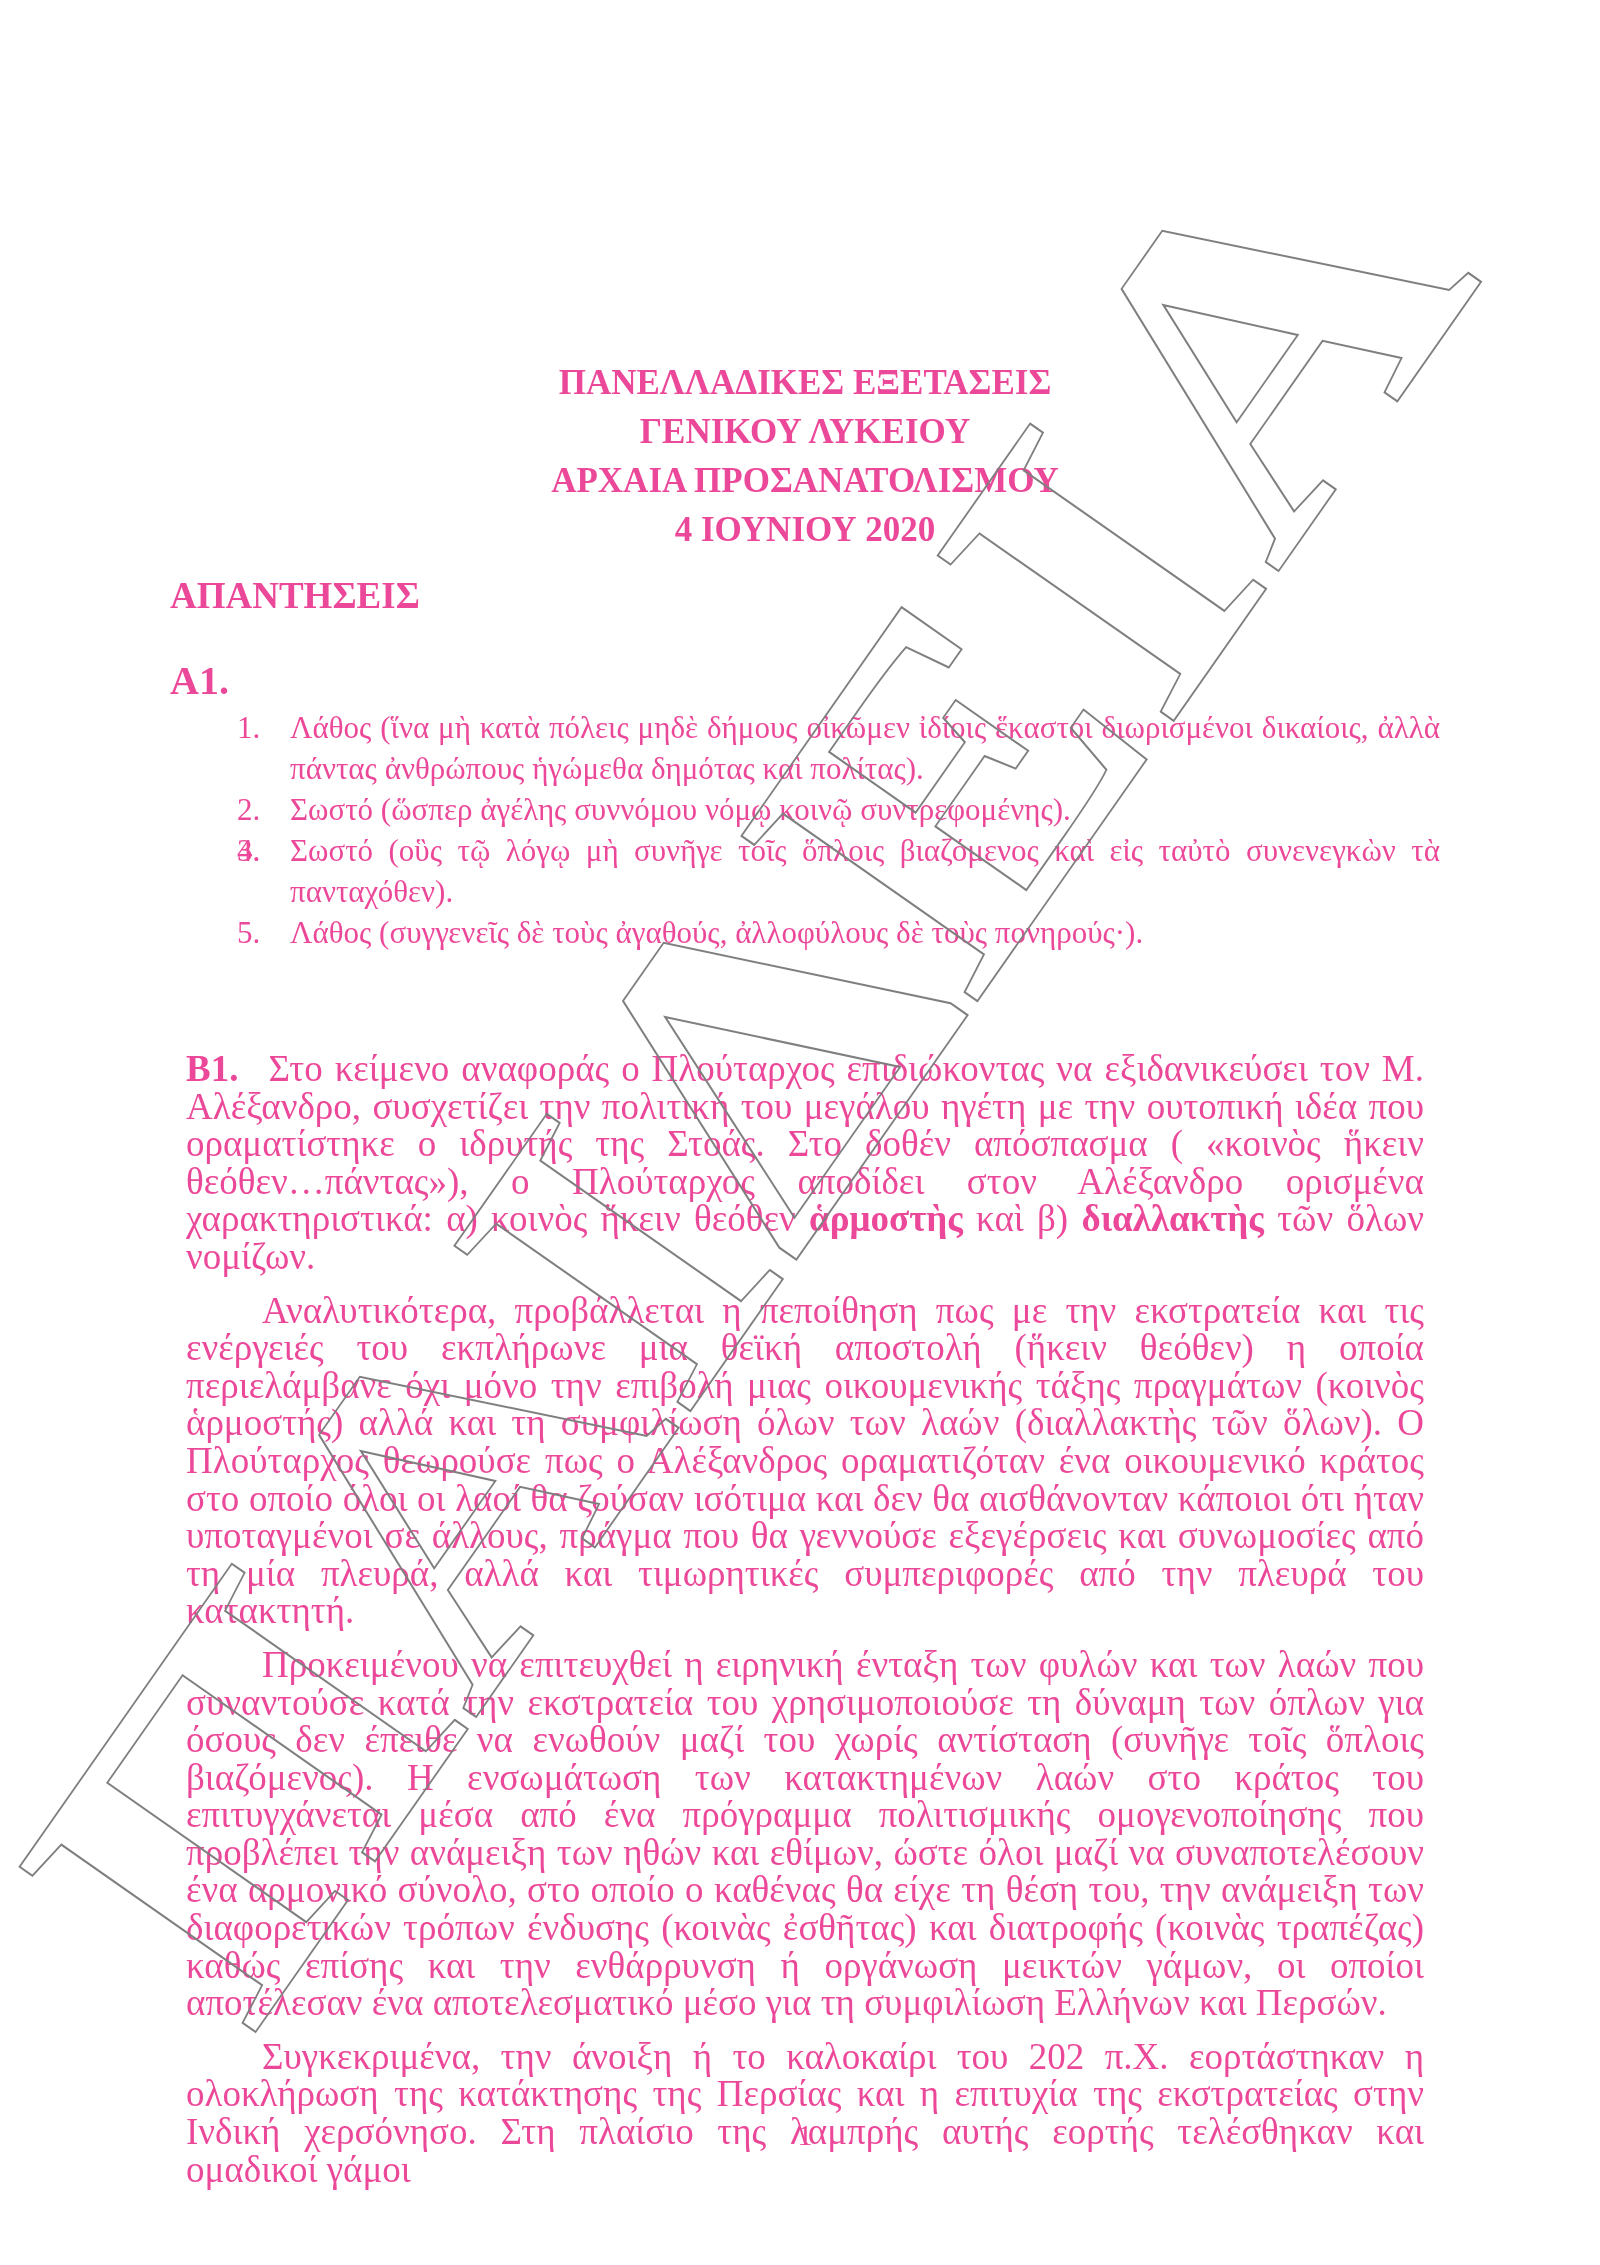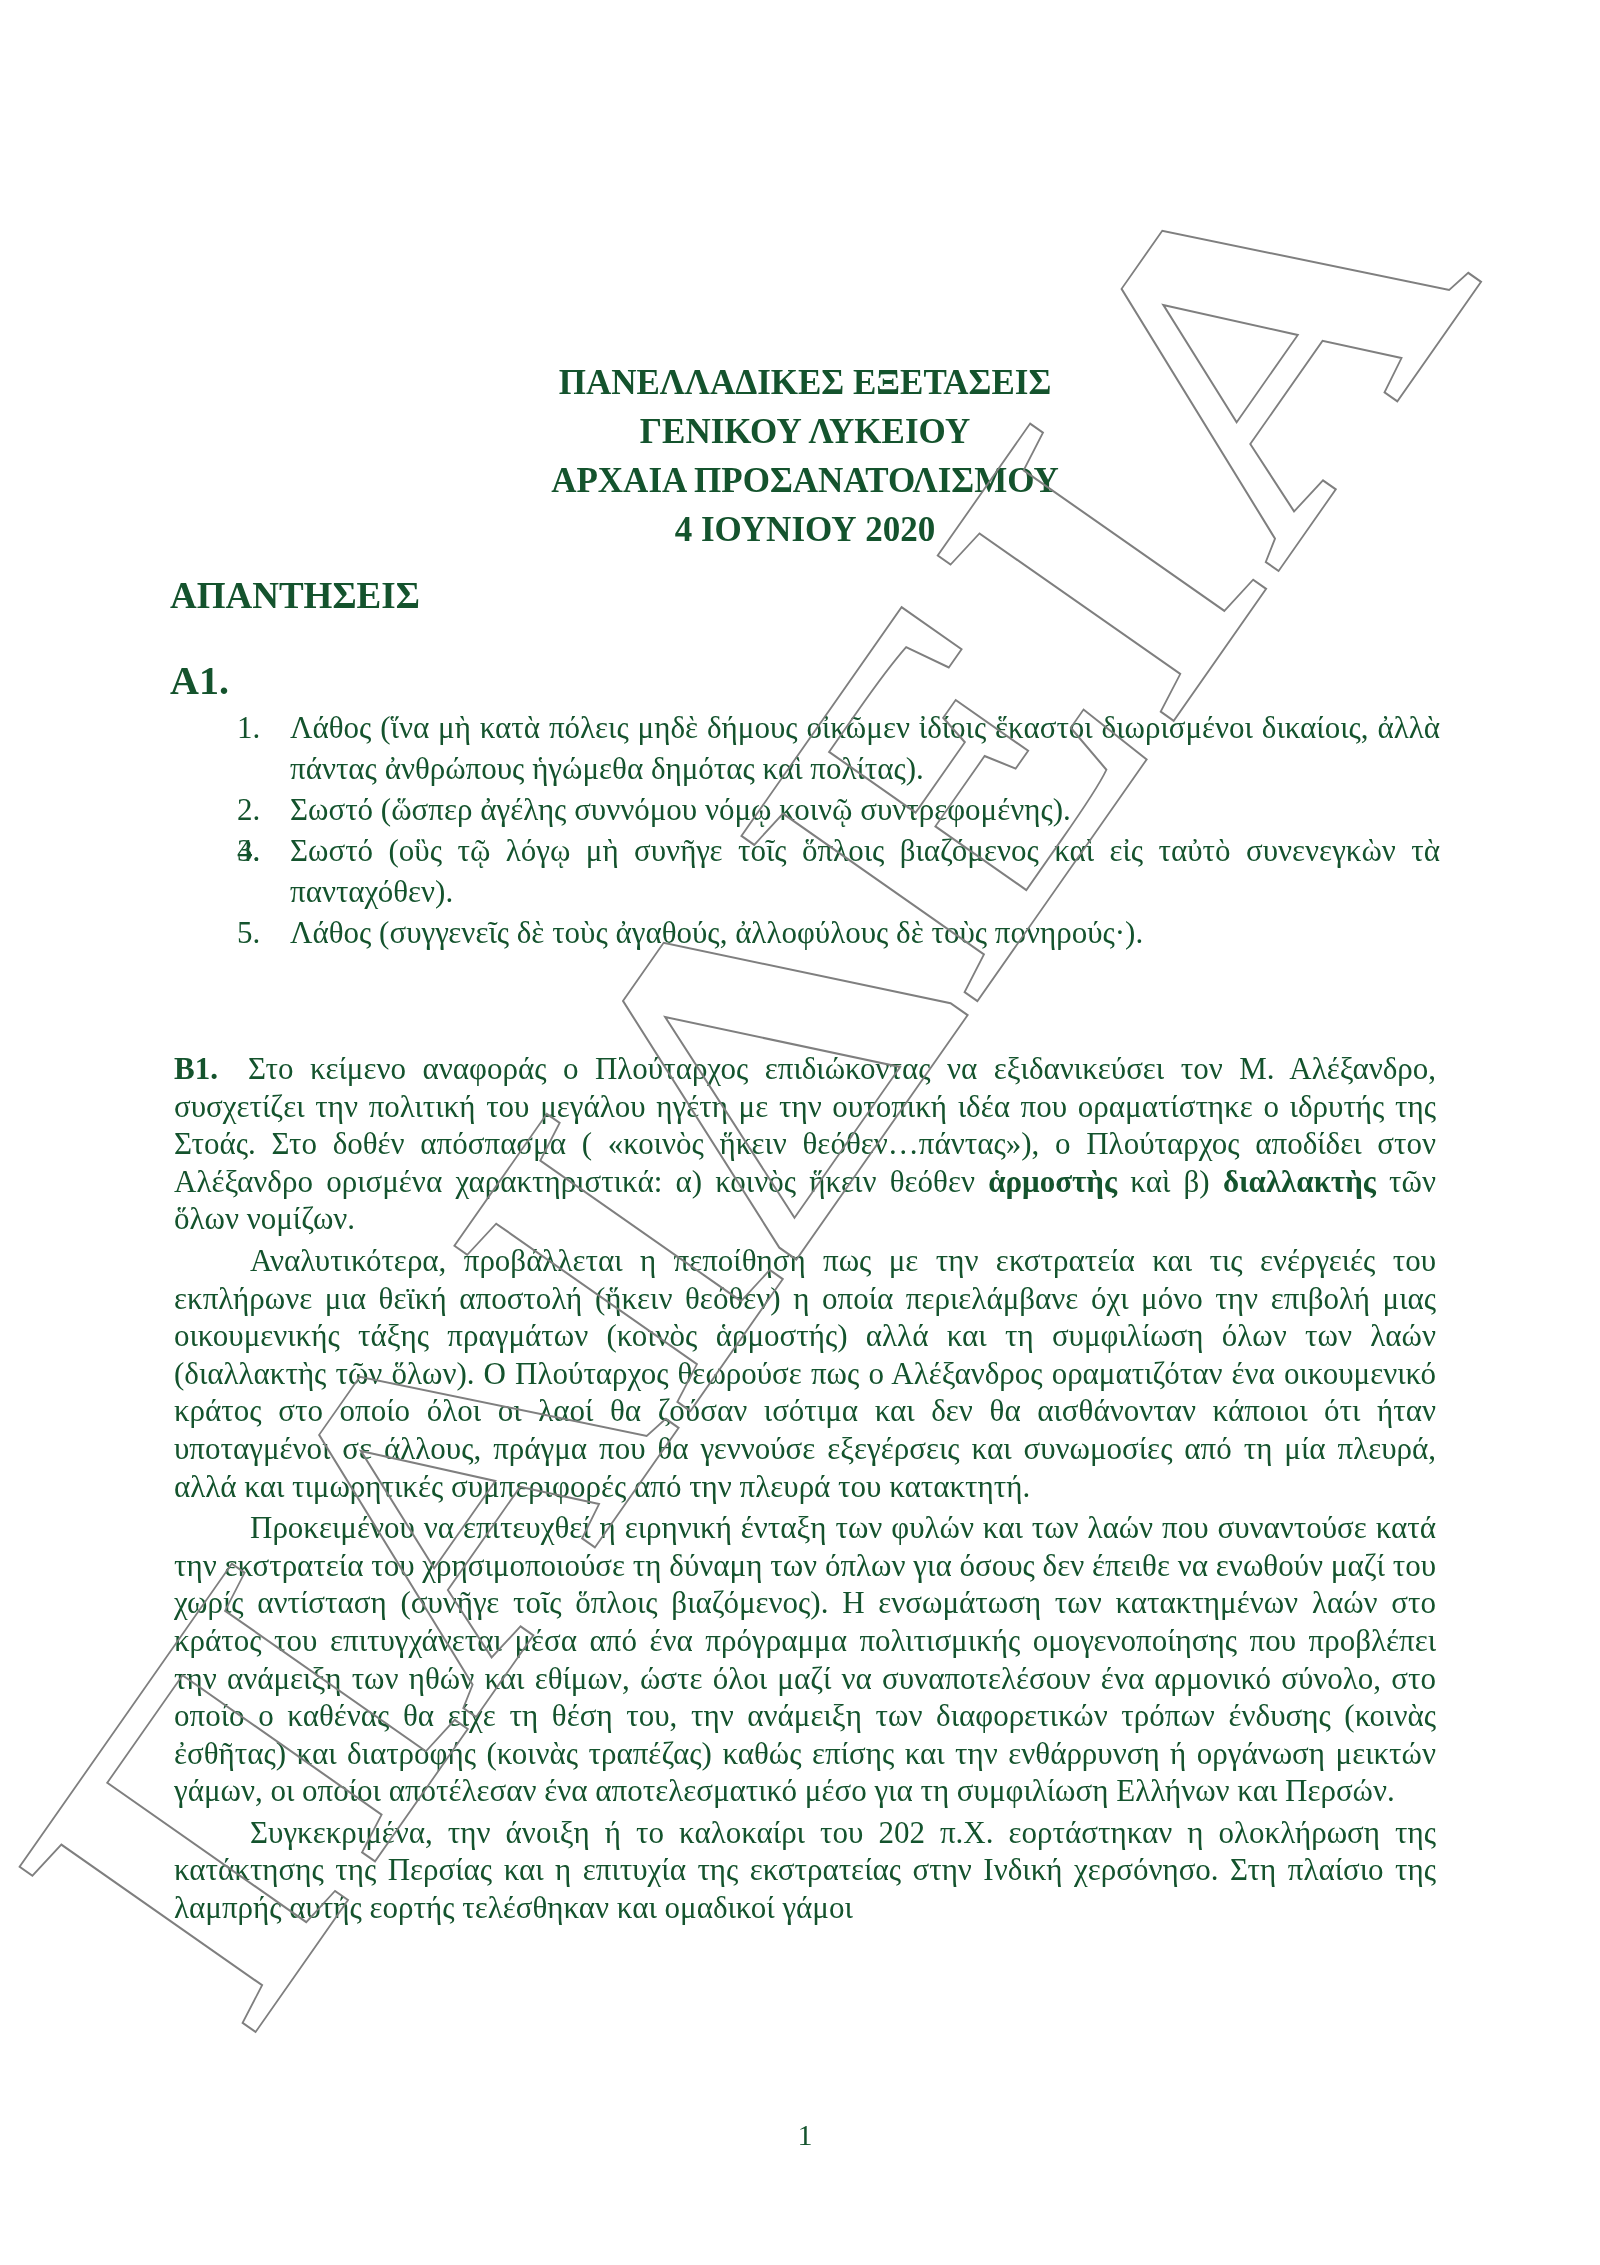--- a/index.html
+++ b/index.html
@@ -4,21 +4,21 @@
 <style>
   html, body { margin: 0; padding: 0; background: #e8e8e8; }
   .page {
     position: relative;
     width: 1600px;
     height: 2265px;
     margin: 0 auto;
     background: #ffffff;
     overflow: hidden;
     font-family: "Liberation Serif", "DejaVu Serif", serif;
-    color: #14532d;
+    color: #ec4899;
   }
   .content {
     position: absolute;
     left: 170px;
     top: 0;
     width: 1270px;
   }
   .title-block {
     margin-top: 358px;
     text-align: center;
@@ -48,22 +48,22 @@
     font-size: 31px;
     line-height: 41px;
     text-align: justify;
   }
   .a-item .num {
     position: absolute;
     left: 67px;
     top: 0;
   }
   .body-par {
-    margin: 4px;
-    font-size: 31px;
+    margin: 16px;
+    font-size: 37px;
     line-height: 37.6px;
     text-align: justify;
   }
   .b1-par { margin-top: 97px; }
   .indent-par { text-indent: 76px; }
   .b-label {
     font-weight: bold;
     margin-right: 30px;
   }
   .bold { font-weight: bold; }

